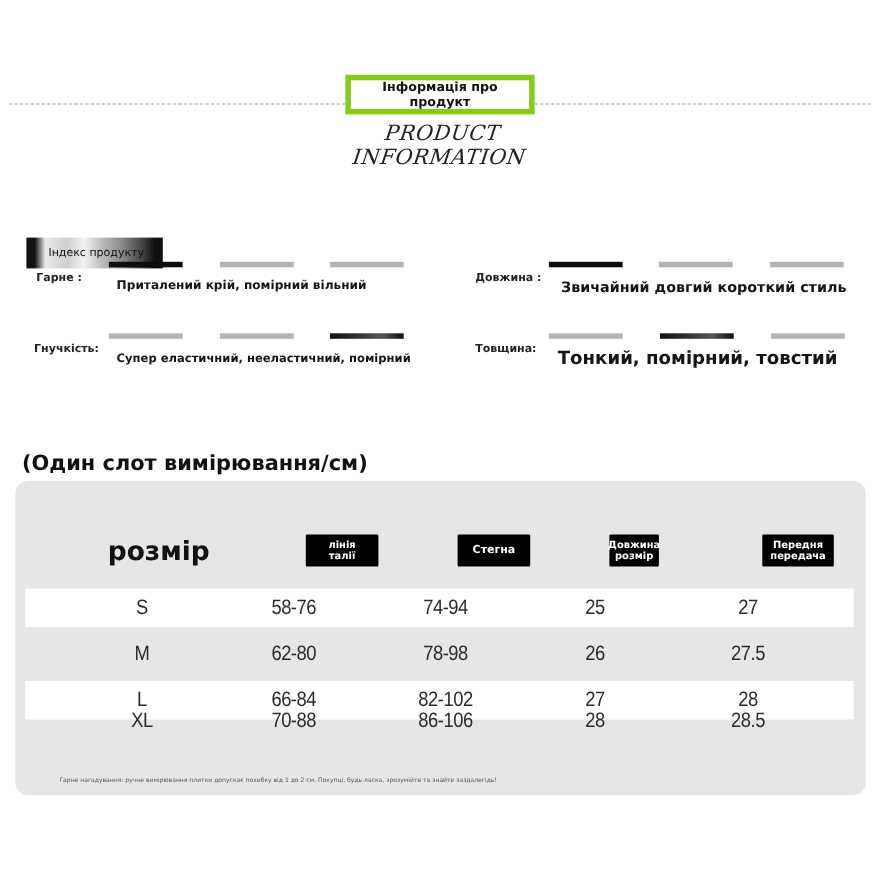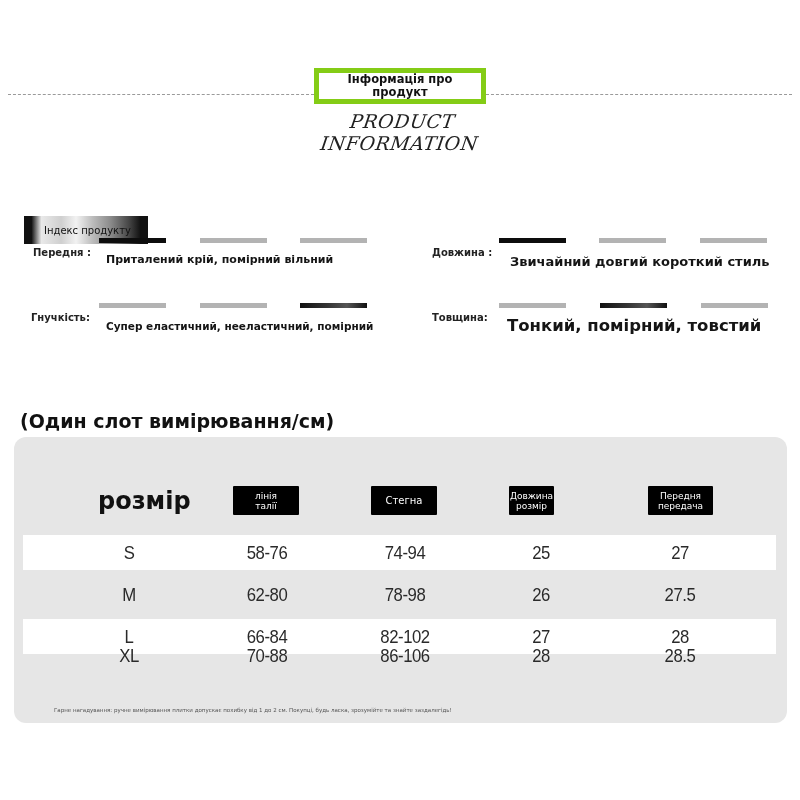--- a/index.html
+++ b/index.html
@@ -44,21 +44,21 @@
   .panel {
     position: absolute; left: 14px; top: 437px; width: 773px; height: 286px;
     background: #e6e6e6; border-radius: 12px;
   }
   .size-head {
     position: absolute; left: 98px; top: 487px; font-size: 24px; font-weight: bold; color: #111;
   }
   .col-badge {
     position: absolute; top: 486px; height: 29px; background: #000; color: #fff;
     display: flex; align-items: center; justify-content: center; text-align: center;
-    font-size: 9px; font-weight: normal; line-height: 10px; border-radius: 1px;
+    font-size: 9px; font-weight: bold; line-height: 10px; border-radius: 1px; margin-left: 45px;
   }
   .row { position: absolute; left: 23px; width: 753px; height: 35px; display: flex; align-items: center; }
   .row.white { background: #ffffff; }
   .cell {
     position: absolute; transform: translateX(-50%); top: 0; height: 100%;
     display: flex; align-items: center; justify-content: center;
     font-family: "Liberation Sans", sans-serif; font-size: 19px; color: #2a2a2a;
     transform-origin: center; letter-spacing: -0.5px; white-space: nowrap;
   }
   .cell span { display: inline-block; transform: scaleX(0.88); }
@@ -74,21 +74,21 @@
 <div class="dash-line dash-right"></div>
 <div class="title-box">
   <span>Інформація про продукт</span>
 </div>
 <div class="script-title">PRODUCT INFORMATION</div>
 
 <div class="index-badge">
   <span>Індекс продукту</span>
 </div>
 
-<div class="attr-label" style="left:33px; top:247px;">Передня :</div>
+<div class="attr-label" style="left:33px; top:247px;">Гарне :</div>
 <div class="bar on" style="left:99px; top:238px;"></div>
 <div class="bar" style="left:200px; top:238px;"></div>
 <div class="bar" style="left:300px; top:238px;"></div>
 <div class="attr-value" style="left:106px; top:253px; font-size:11px;">Приталений крій, помірний вільний</div>
 
 <div class="attr-label" style="left:432px; top:247px; font-size:10px;">Довжина :</div>
 <div class="bar on" style="left:499px; top:238px;"></div>
 <div class="bar" style="left:599px; top:238px;"></div>
 <div class="bar" style="left:700px; top:238px;"></div>
 <div class="attr-value" style="left:510px; top:254px; font-size:13px;">Звичайний довгий короткий стиль</div>

